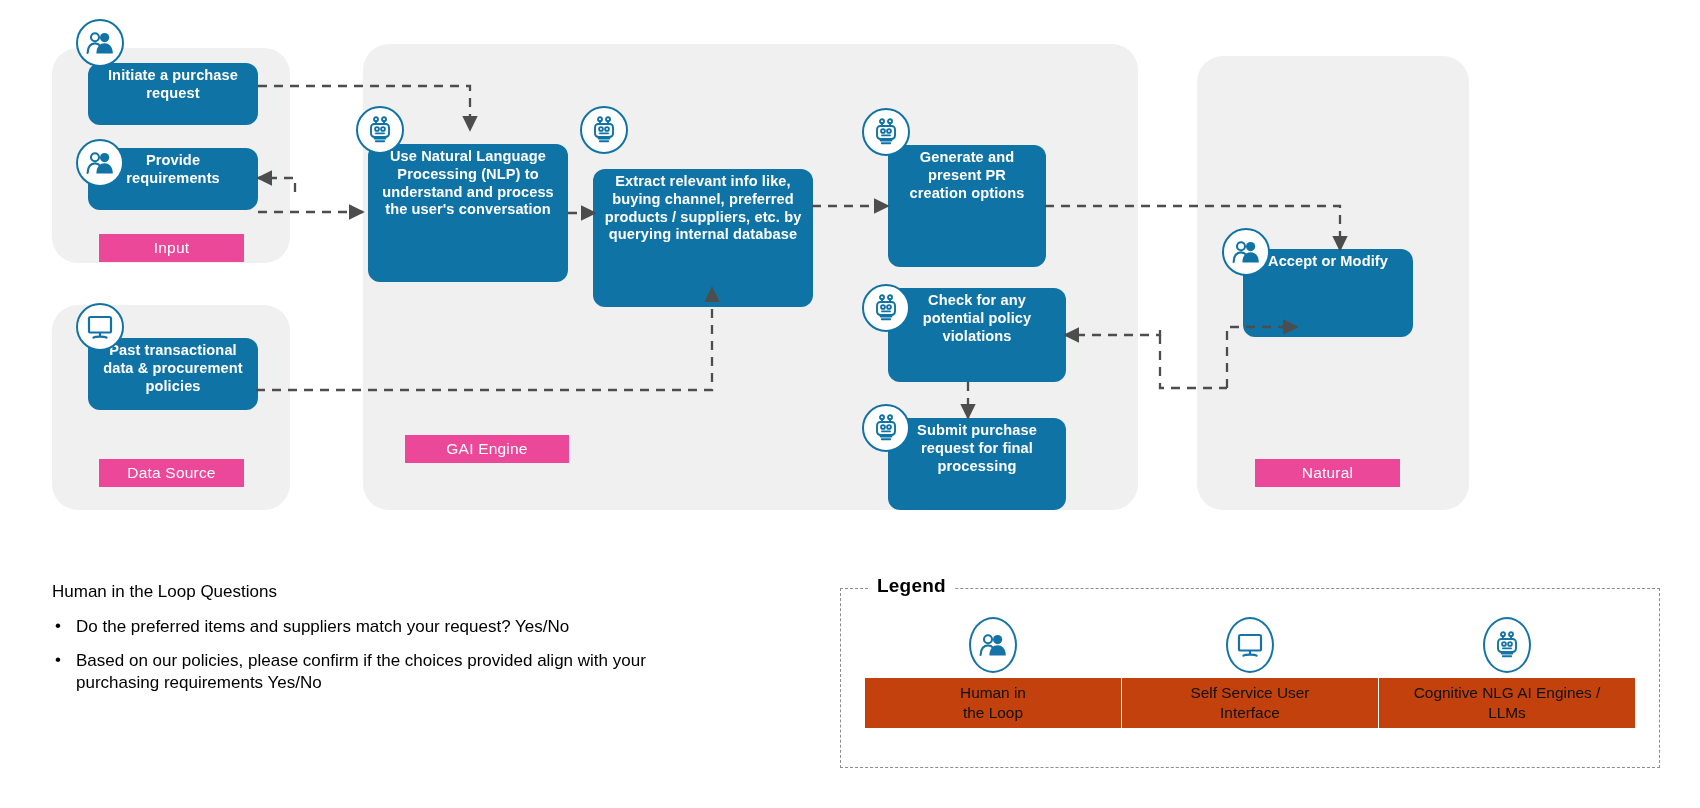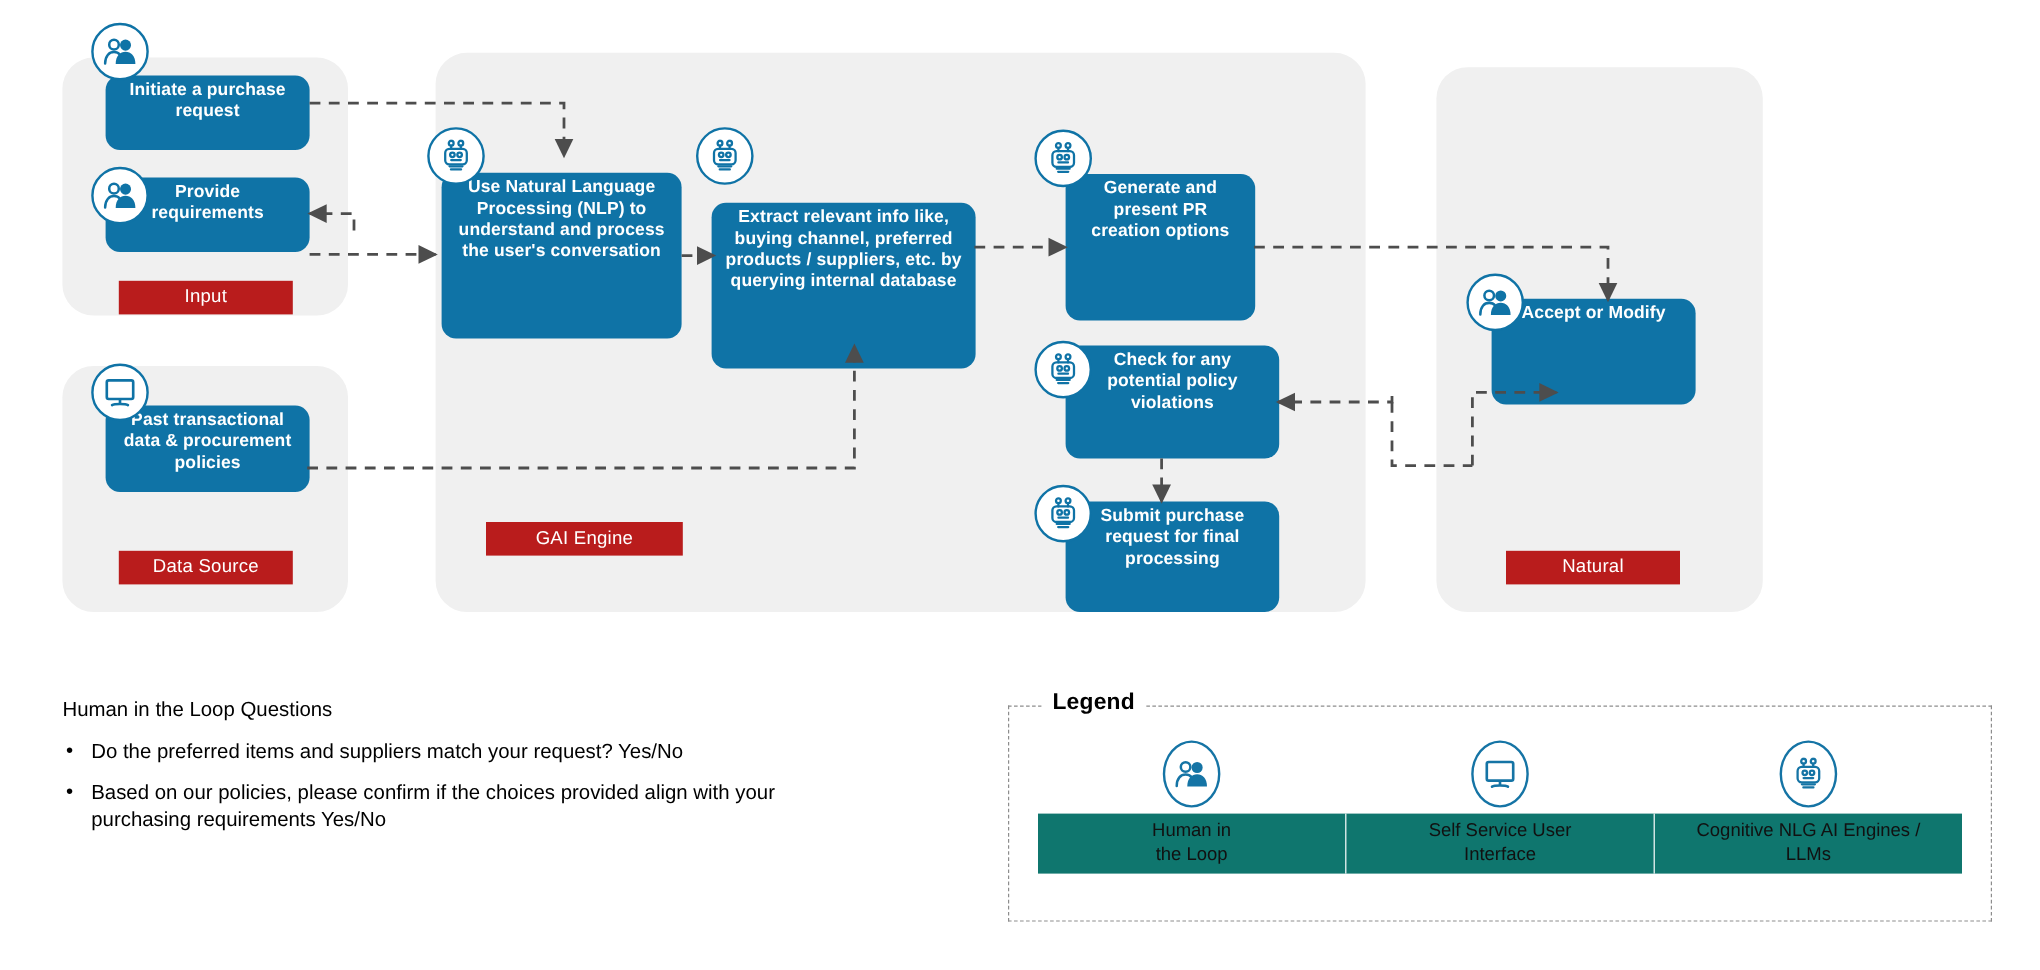--- a/index.html
+++ b/index.html
@@ -6,21 +6,21 @@
   html,body{margin:0;padding:0;background:#ffffff;}
   body{width:1700px;height:808px;position:relative;overflow:hidden;
        font-family:"Liberation Sans",sans-serif;color:#231f20;}
 
   #canvas{position:absolute;left:0;top:0;width:1700px;height:808px;}
 
   
   .panel{position:absolute;background:#f0f0f0;border-radius:26px;}
 
   
-  .tag{position:absolute;background:#b91c1c;color:#ffffff;
+  .tag{position:absolute;background:#ec4899;color:#ffffff;
        display:flex;align-items:center;justify-content:center;
        font-size:15.5px;font-weight:400;letter-spacing:.2px;}
 
   
   .box{position:absolute;background:#0f73a6;color:#ffffff;border-radius:12px;
        display:flex;align-items:flex-start;justify-content:center;text-align:center;
        font-weight:bold;line-height:1.22;padding:4px 10px;box-sizing:border-box;
        font-size:14.6px;letter-spacing:.1px;}
   .box.big{font-size:14.6px;}
 
@@ -48,21 +48,21 @@
           border:1.6px dashed #8d8d8d;box-sizing:border-box;}
   #legend-title{position:absolute;left:868px;top:575px;background:#ffffff;
                 padding:0 9px;font-size:19px;font-weight:bold;color:#000;
                 letter-spacing:.2px;}
   #legend-icons{position:absolute;left:865px;top:614px;width:770px;height:62px;
                 display:flex;}
   #legend-icons .licon{flex:1;display:flex;align-items:center;justify-content:center;}
   .lbadge{width:48px;height:56px;border-radius:50%/50%;border:2.4px solid #1574a5;
           display:flex;align-items:center;justify-content:center;box-sizing:border-box;}
   #legend-cells{position:absolute;left:865px;top:678px;width:770px;height:50px;
-                display:flex;background:#0f766e;}
+                display:flex;background:#c2410c;}
   #legend-cells .lcell{flex:1;display:flex;align-items:center;justify-content:center;
                 text-align:center;font-size:15.4px;line-height:1.28;color:#111;
                 border-right:1.5px solid #ffffff;box-sizing:border-box;padding:2px 6px;}
   #legend-cells .lcell:last-child{border-right:none;}
 </style>
 </head>
 <body>
 
 <div id="canvas">
 

